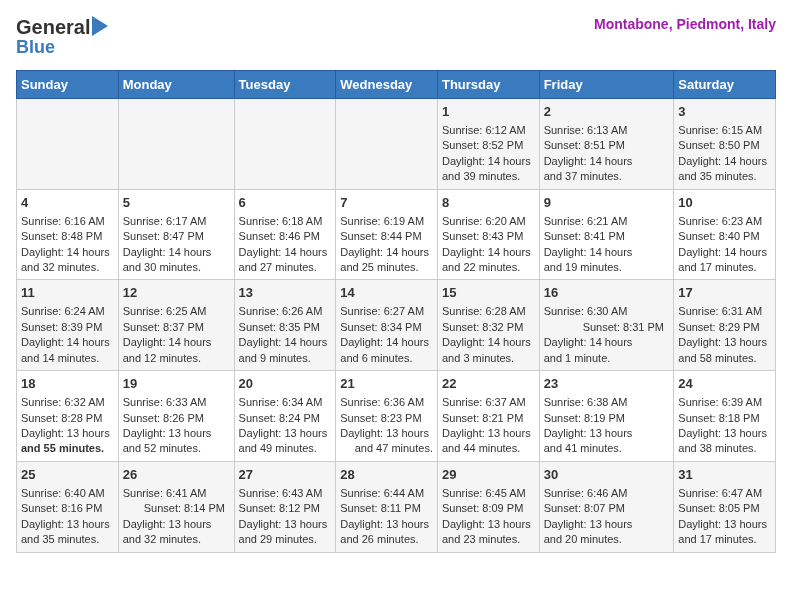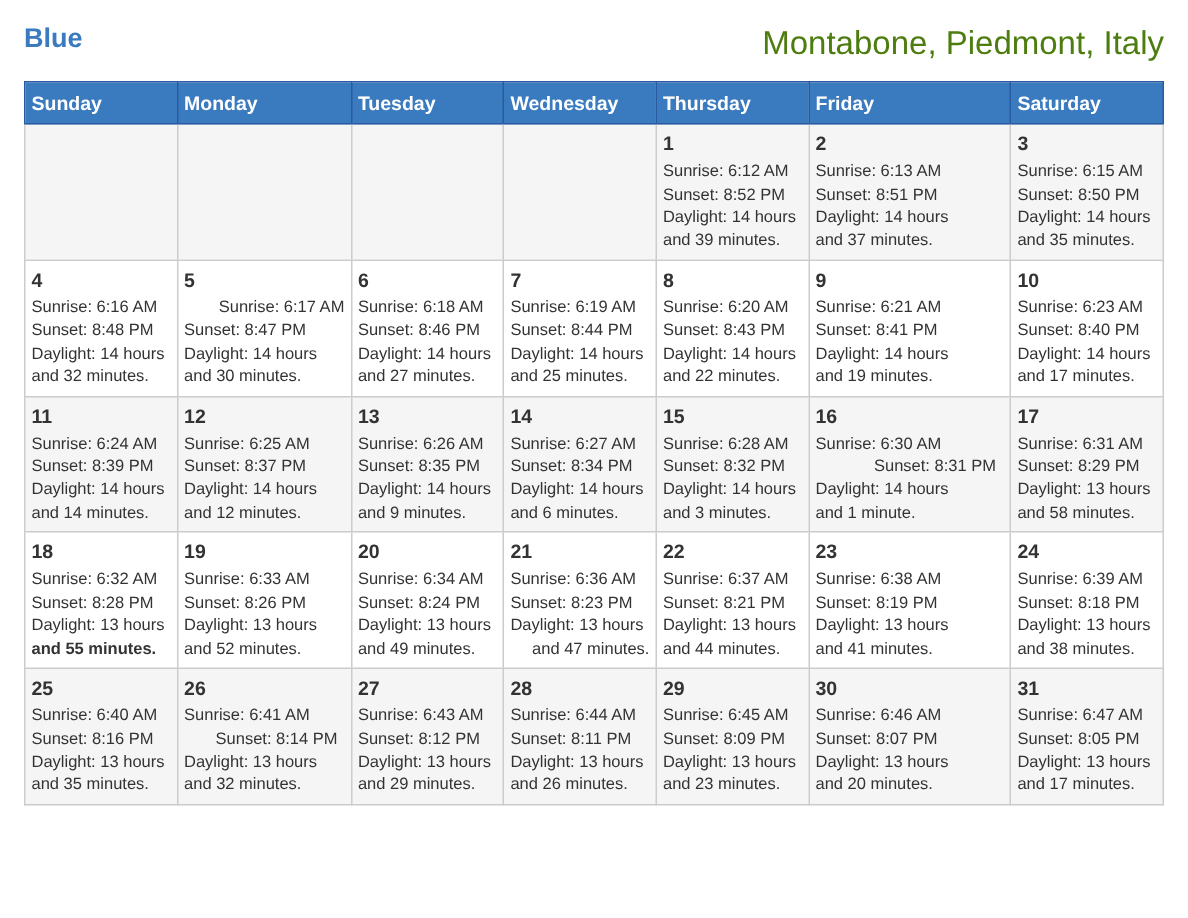--- a/index.html
+++ b/index.html
@@ -43,23 +43,23 @@
     .title-area {
       text-align: right;
     }
     .title-area h1 {
       font-size: 36px;
       font-weight: normal;
       color: #333;
       line-height: 1.1;
     }
     .title-area h2 {
-      font-size: 22px;
-      font-weight: normal;
-      color: #4d7c0f;
+      font-size: 14px;
+      font-weight: bold;
+      color: #a21caf;
     }
     table {
       width: 100%;
       border-collapse: collapse;
       font-size: 11px;
     }
     thead tr th {
       background: #3a7abf;
       color: #fff;
       padding: 6px 4px;
@@ -92,20 +92,26 @@
     }
     tbody tr:nth-child(odd) .cell-empty {
       background: #f5f5f5 !important;
     }
   </style>
 </head>
 <body>
 
 <div class="header">
   <div class="logo">
+    <div class="logo-row">
+      <span class="logo-text">
+        <span>General</span>
+      </span>
+      <div class="logo-arrow"></div>
+    </div>
     <span class="logo-text" style="color:#3a7abf; font-size:18px;">Blue</span>
   </div>
   <div class="title-area">
     <h2>Montabone, Piedmont, Italy</h2>
   </div>
 </div>
 
 <table>
   <thead>
     <tr>
@@ -149,21 +155,21 @@
       <tr>
         <td>
           <span class="day-num">4</span>
           <span style="display: block;">Sunrise: 6:16 AM</span>
           <span style="display: block;">Sunset: 8:48 PM</span>
           <span style="display: block;">Daylight: 14 hours</span>
           <span style="display: block;">and 32 minutes.</span>
         </td>
         <td>
           <span class="day-num">5</span>
-          <span style="display: block; text-align: right;">Sunrise: 6:17 AM</span>
+          <span style="display: block;">Sunrise: 6:17 AM</span>
           <span style="display: block;">Sunset: 8:47 PM</span>
           <span style="display: block;">Daylight: 14 hours</span>
           <span style="display: block;">and 30 minutes.</span>
         </td>
         <td>
           <span class="day-num">6</span>
           <span style="display: block;">Sunrise: 6:18 AM</span>
           <span style="display: block;">Sunset: 8:46 PM</span>
           <span style="display: block;">Daylight: 14 hours</span>
           <span style="display: block;">and 27 minutes.</span>

